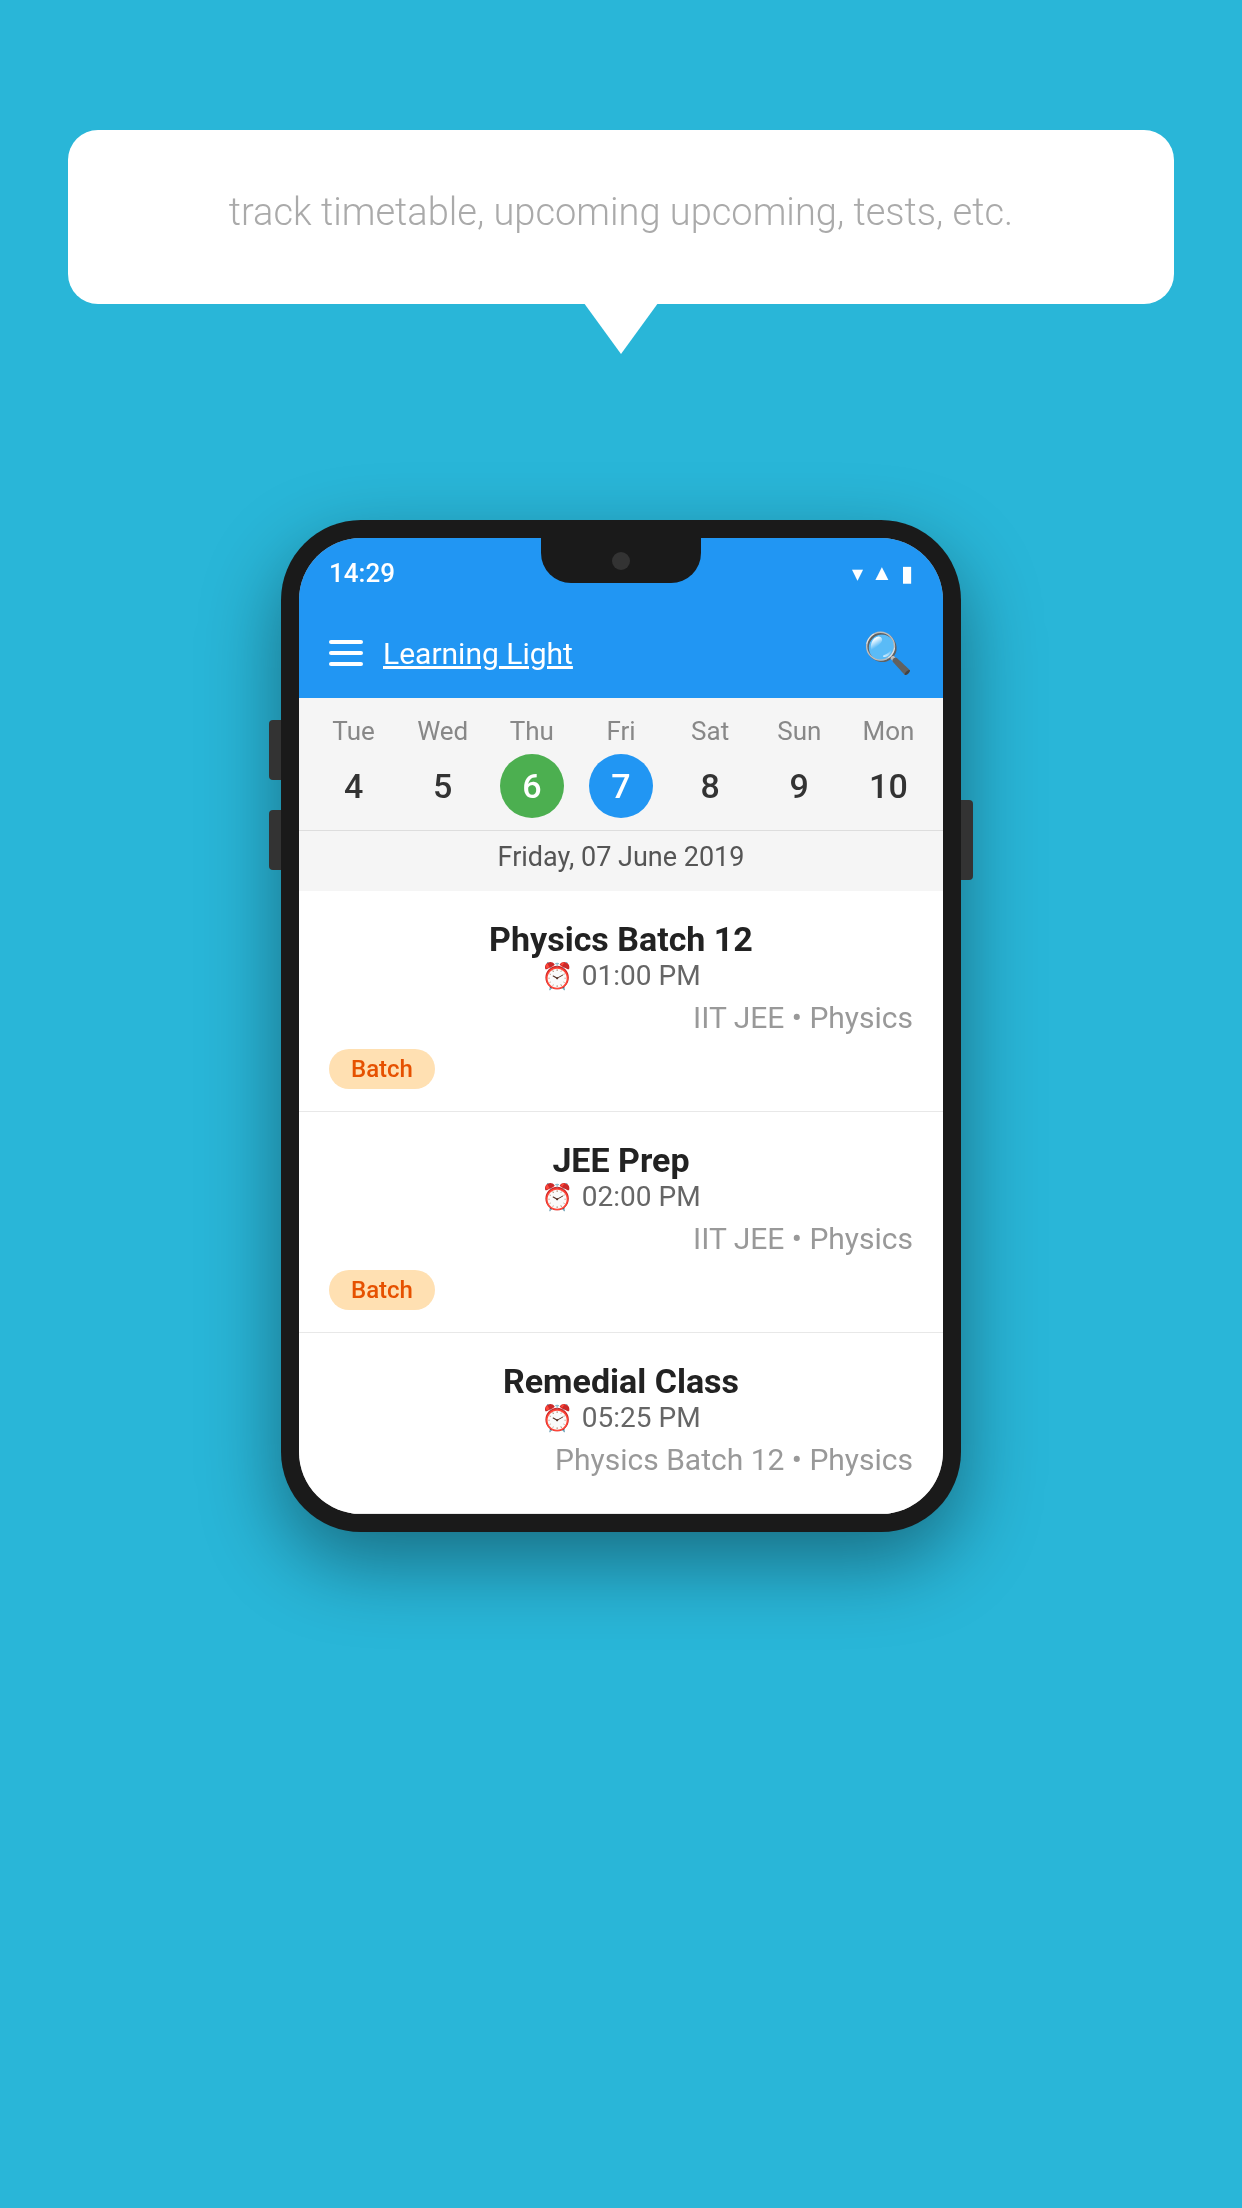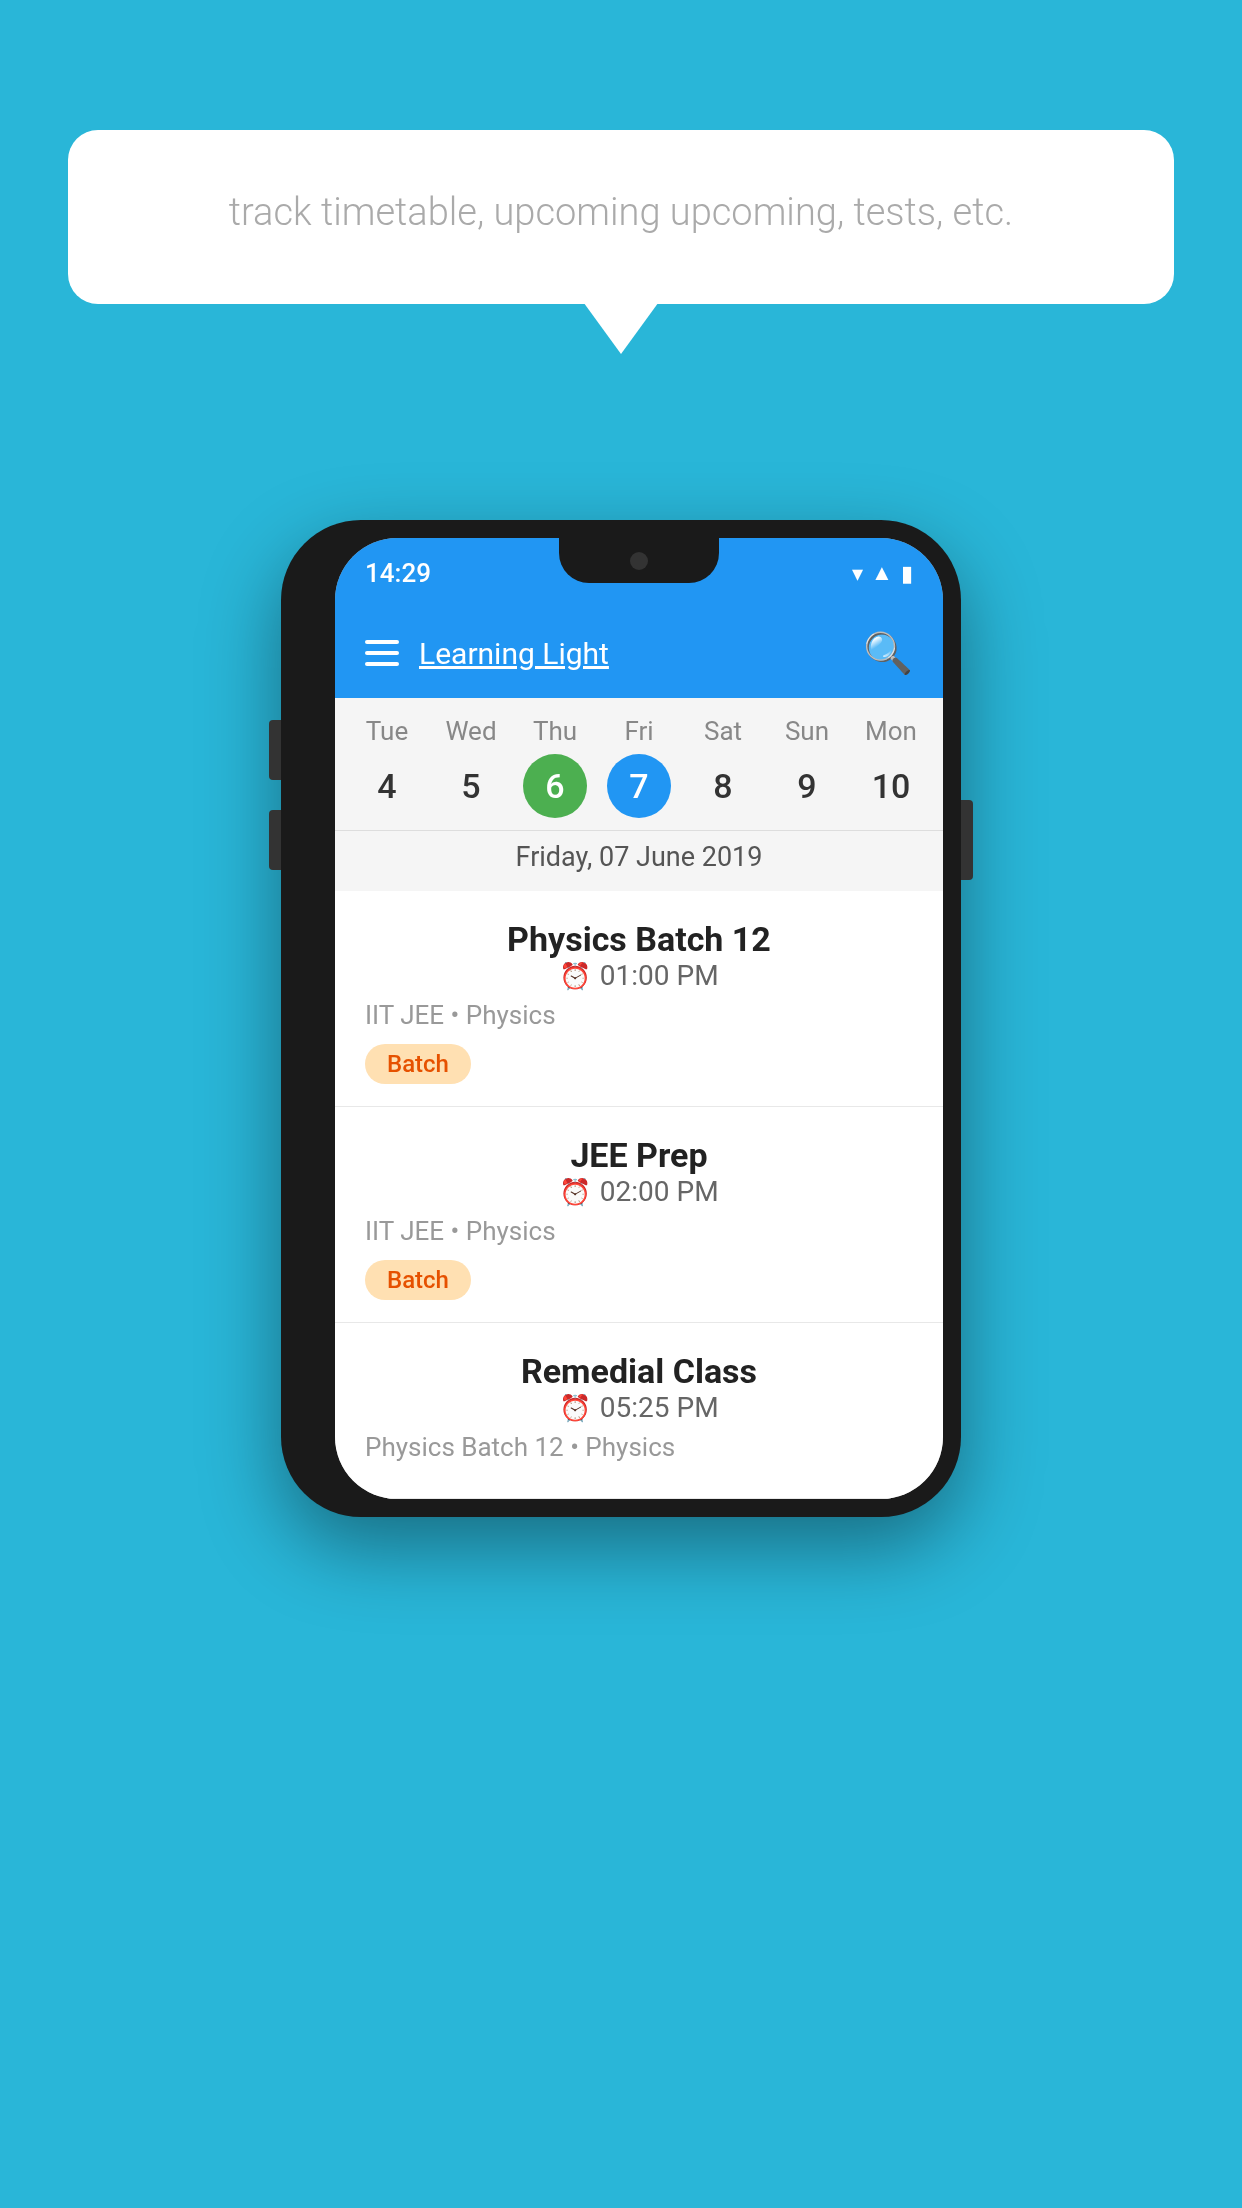--- a/index.html
+++ b/index.html
@@ -74,21 +74,20 @@
       padding: 18px;
       position: relative;
       box-shadow: 0 30px 80px rgba(0,0,0,0.4);
     }
 
     .phone-screen {
       background: #a3a3a3;
       border-radius: 62px;
       overflow: hidden;
       position: relative;
-      margin-left: 36px;
     }
 
     
     .phone-notch-bar {
       background: #2196f3;
       height: 70px;
       display: flex;
       align-items: center;
       justify-content: space-between;
       padding: 0 30px;
@@ -265,23 +264,24 @@
       color: #666;
       font-size: 28px;
     }
 
     .clock-icon {
       font-size: 26px;
       color: #999;
     }
 
     .schedule-item-subtitle {
-      font-size: 26px;
+      font-size: 30px;
       color: #999;
       margin-bottom: 14px;
+      text-align: right;
     }
 
     .batch-tag {
       display: inline-block;
       background: #ffe0b2;
       color: #e65100;
       font-size: 24px;
       padding: 6px 22px;
       border-radius: 30px;
       font-weight: 500;

